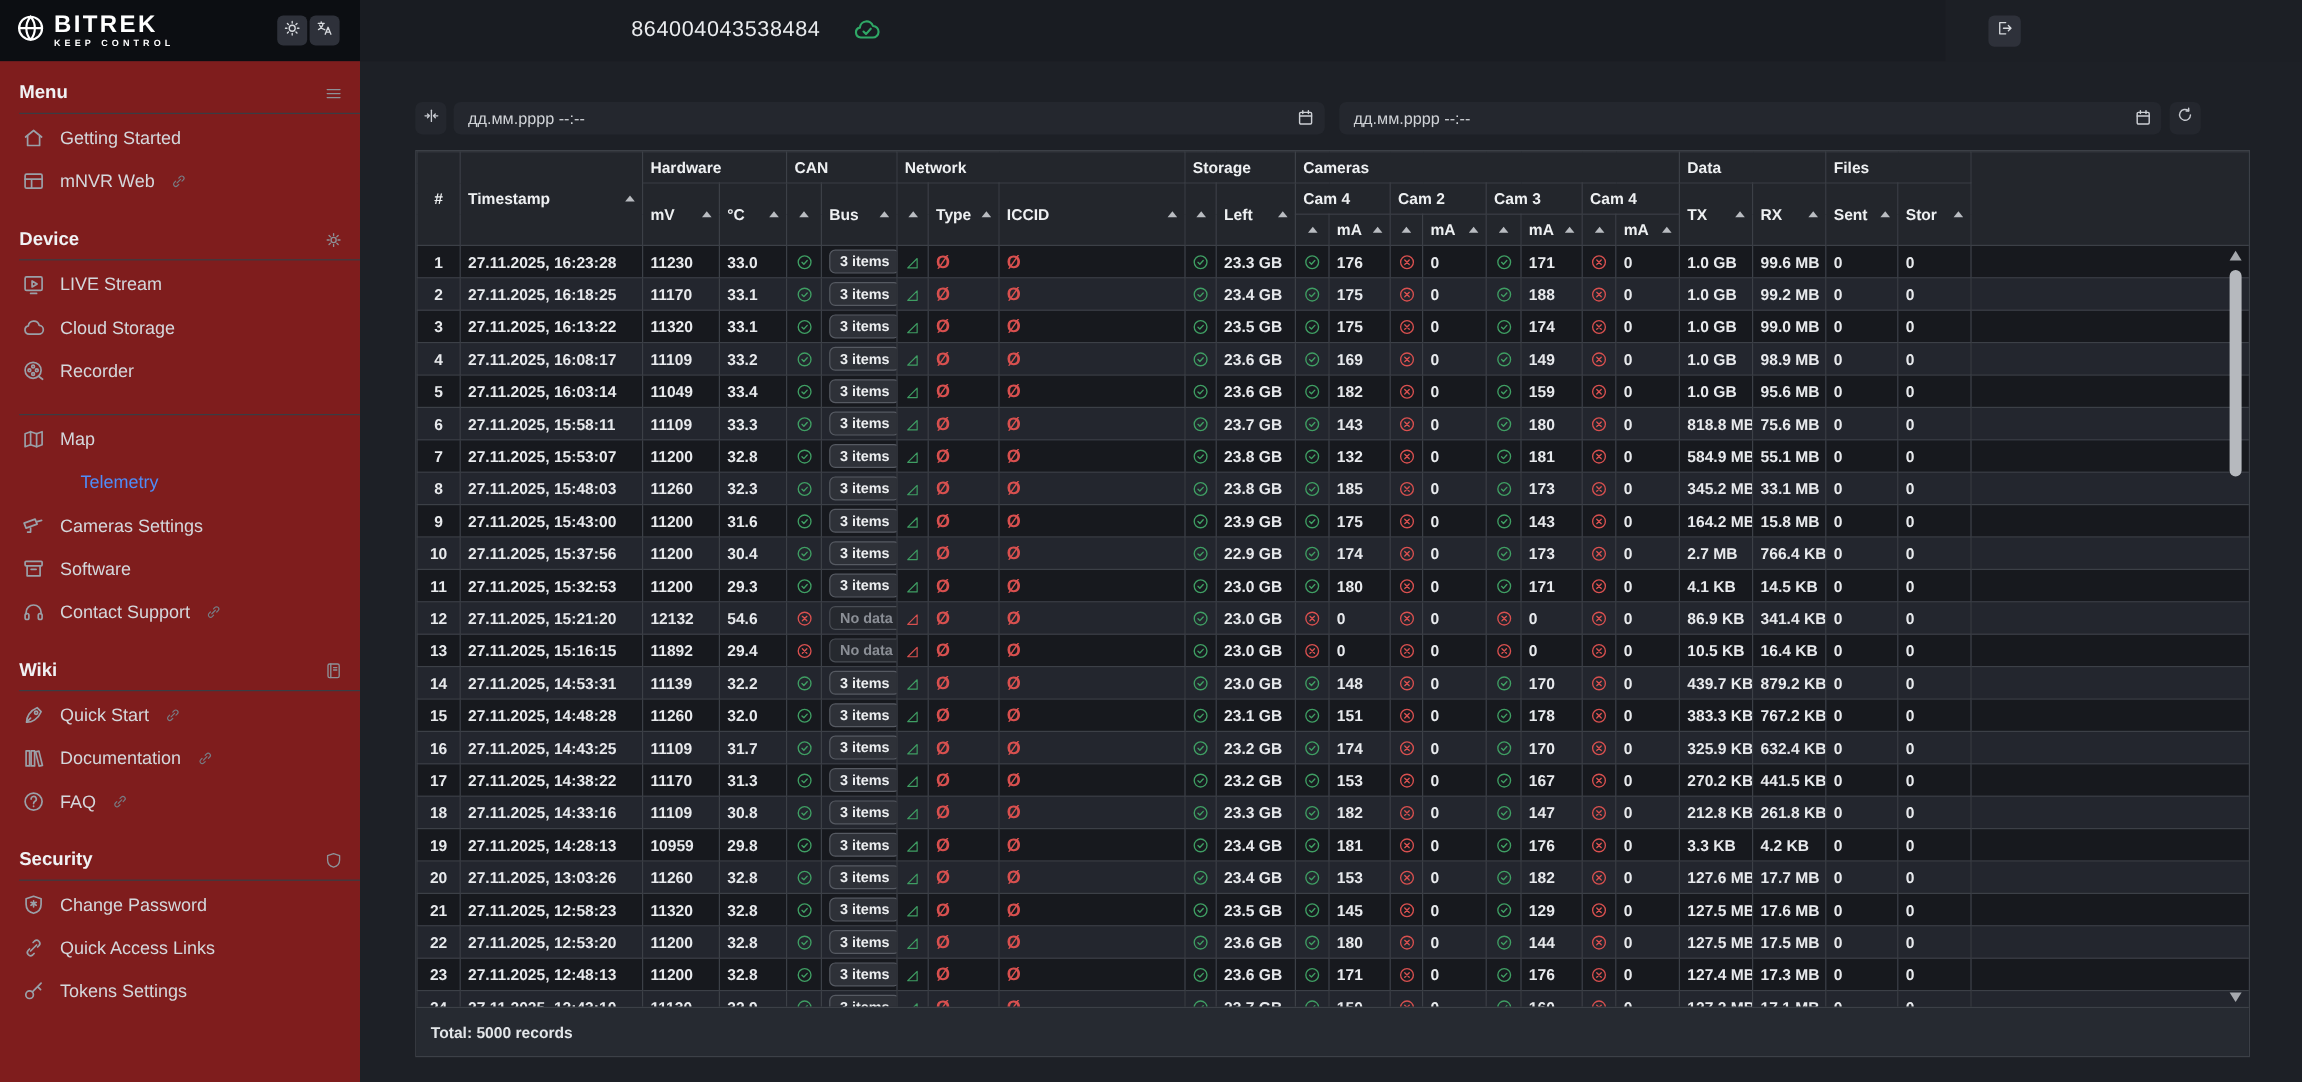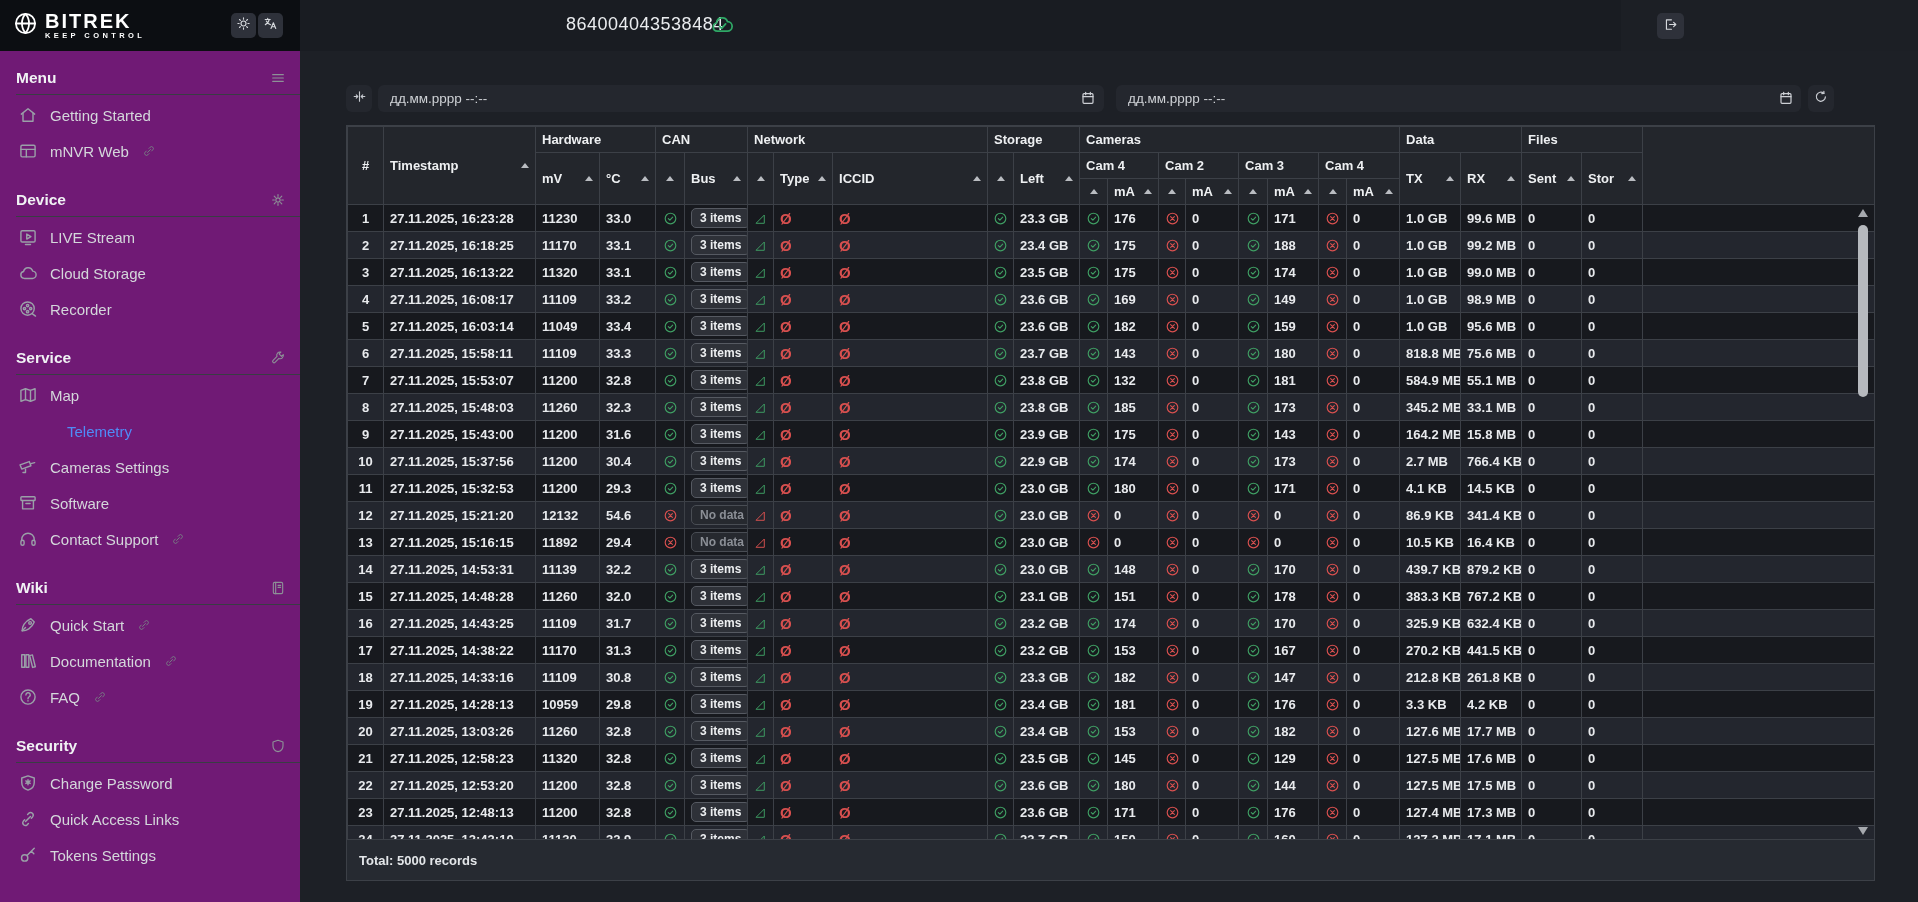--- a/index.html
+++ b/index.html
@@ -10,25 +10,25 @@
   .topbar { position:absolute; left:0; top:0; width:1621px; height:51px; background:#191c22; }
   .logo-strip { position:absolute; left:0; top:0; width:300px; height:51px; background:#0c0e12;
     display:flex; align-items:center; padding-left:12px; }
   .logo { display:flex; align-items:center; gap:6px; color:#ffffff; cursor:pointer; }
   .brand-name { font-size:20px; font-weight:800; letter-spacing:2px; line-height:18px; color:#fff; }
   .brand-tagline { font-size:7.5px; font-weight:700; letter-spacing:3.4px; color:#fff; margin-top:1px; }
   .tb-btn { position:absolute; width:25px; height:25px; top:13px; background:#2e313a; border-radius:5px;
     display:flex; align-items:center; justify-content:center; color:#d6d9dd; cursor:pointer; }
   #btn-theme { left:231px; } #btn-lang { left:258px; } 
   #btn-logout { left:1657px; width:27px; height:26px; }
-  .device-id { position:absolute; left:566px; top:14px; font-size:18px; color:#eaecef; letter-spacing:0.5px; }
+  .device-id { position:absolute; left:526px; top:14px; font-size:18px; color:#eaecef; letter-spacing:0.5px; }
   .device-status { position:absolute; left:710px; top:13px; color:#2fa866; }
 
   
-  .sidebar { position:absolute; left:0; top:51px; width:300px; height:851px; background:#701a75; padding-top:14px; }
+  .sidebar { position:absolute; left:0; top:51px; width:300px; height:851px; background:#7f1d1d; padding-top:14px; }
   .side-section { margin-top:18px; }
   .side-section:first-child { margin-top:0; }
   .section-head { height:26px; display:flex; align-items:center; justify-content:space-between;
     padding:0 14px 0 16px; }
   .section-title { font-size:15.5px; font-weight:700; color:#f0f2f4; }
   .section-icon { color:#8d9197; display:flex; }
   .divider { border-top:1px solid #393d44; margin:3px 0 2px 16px; }
   .side-item { height:36px; display:flex; align-items:center; gap:11px; padding-left:17px;
     color:#d4d7db; font-size:15px; cursor:pointer; }
   .side-item .it-icon { width:22px; display:flex; justify-content:center; color:#9aa0a8; }
@@ -212,28 +212,20 @@
               <circle cx="7.8" cy="11.5" r="1.4"></circle>
               <circle cx="15.2" cy="11.5" r="1.4"></circle>
               <circle cx="11.5" cy="15.2" r="1.4"></circle>
               <path d="M17 17.5 L21 20.5"></path>
             </svg>
           </span>
           <span>Recorder</span>
         </div>
       </div>
       <div class="side-section">
-        <div class="section-head">
-          <span class="section-title">Service</span>
-          <span class="section-icon">
-            <svg viewBox="0 0 24 24" width="16" height="16" style="color:#8d9197" fill="none" stroke="currentColor" stroke-width="1.7" stroke-linecap="round" stroke-linejoin="round">
-              <path d="M19.9 6.8 A4.8 4.8 0 0 1 13.4 12.6 L7.5 18.5 A2 2 0 0 1 4.6 15.6 L10.5 9.7 A4.8 4.8 0 0 1 16.3 3.2 L13.6 5.9 L17.2 9.5 Z"></path>
-            </svg>
-          </span>
-        </div>
         <div class="divider"></div>
         <div class="side-item">
           <span class="it-icon">
             <svg viewBox="0 0 24 24" width="20" height="20" style="color:currentColor" fill="none" stroke="currentColor" stroke-width="1.7" stroke-linecap="round" stroke-linejoin="round">
               <path d="M3.5 6.5 L9 4.5 L15 6.5 L20.5 4.5 V17.5 L15 19.5 L9 17.5 L3.5 19.5 Z"></path>
               <path d="M9 4.5 V17.5 M15 6.5 V19.5"></path>
             </svg>
           </span>
           <span>Map</span>
         </div>

